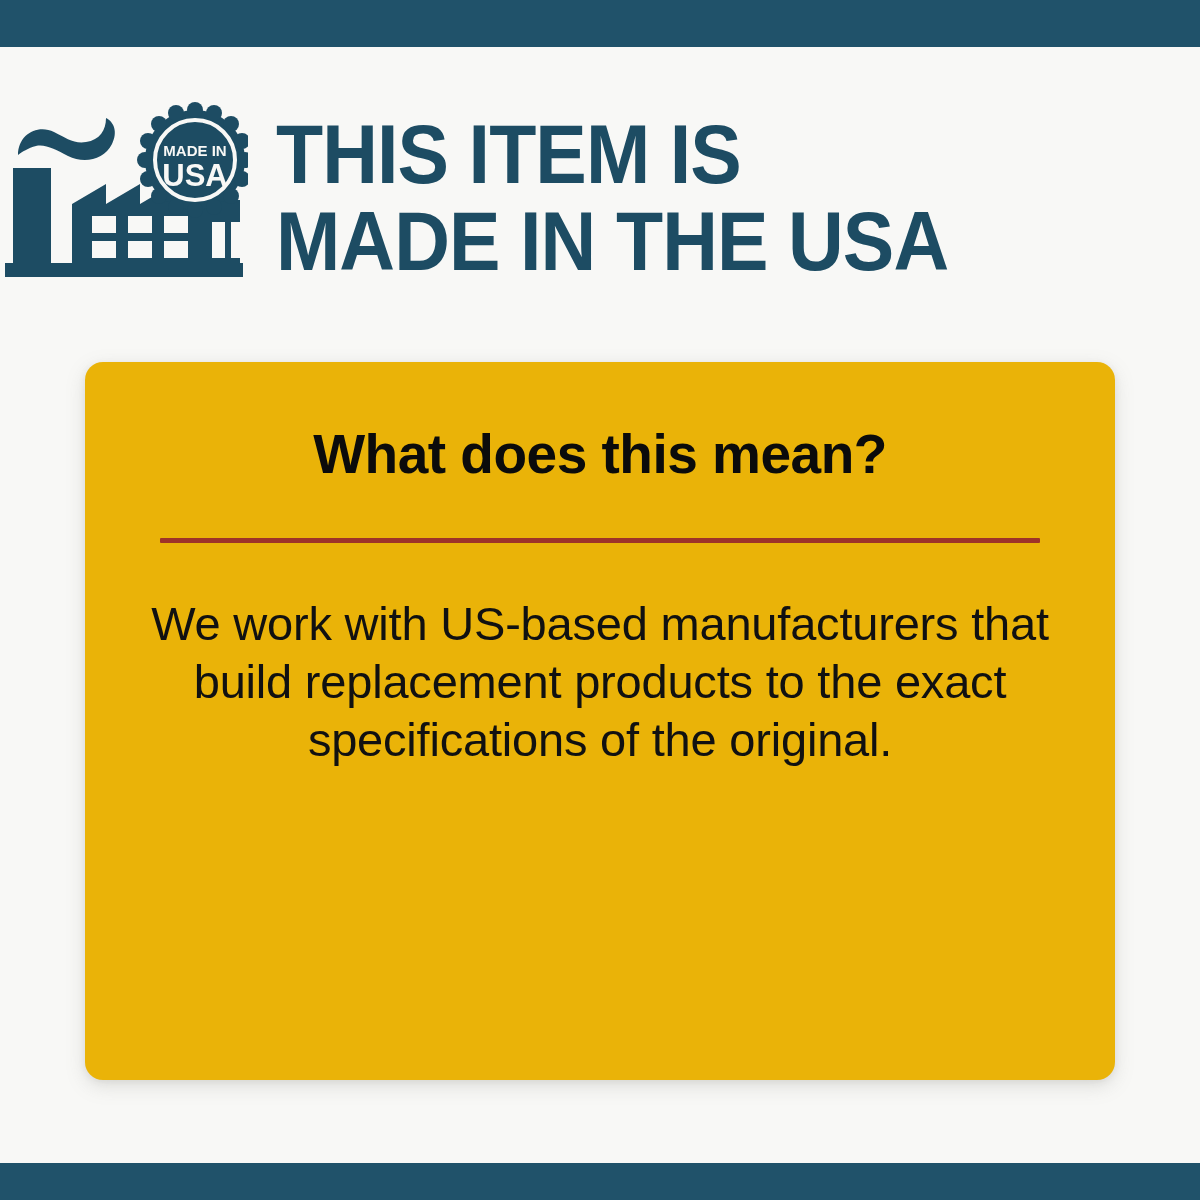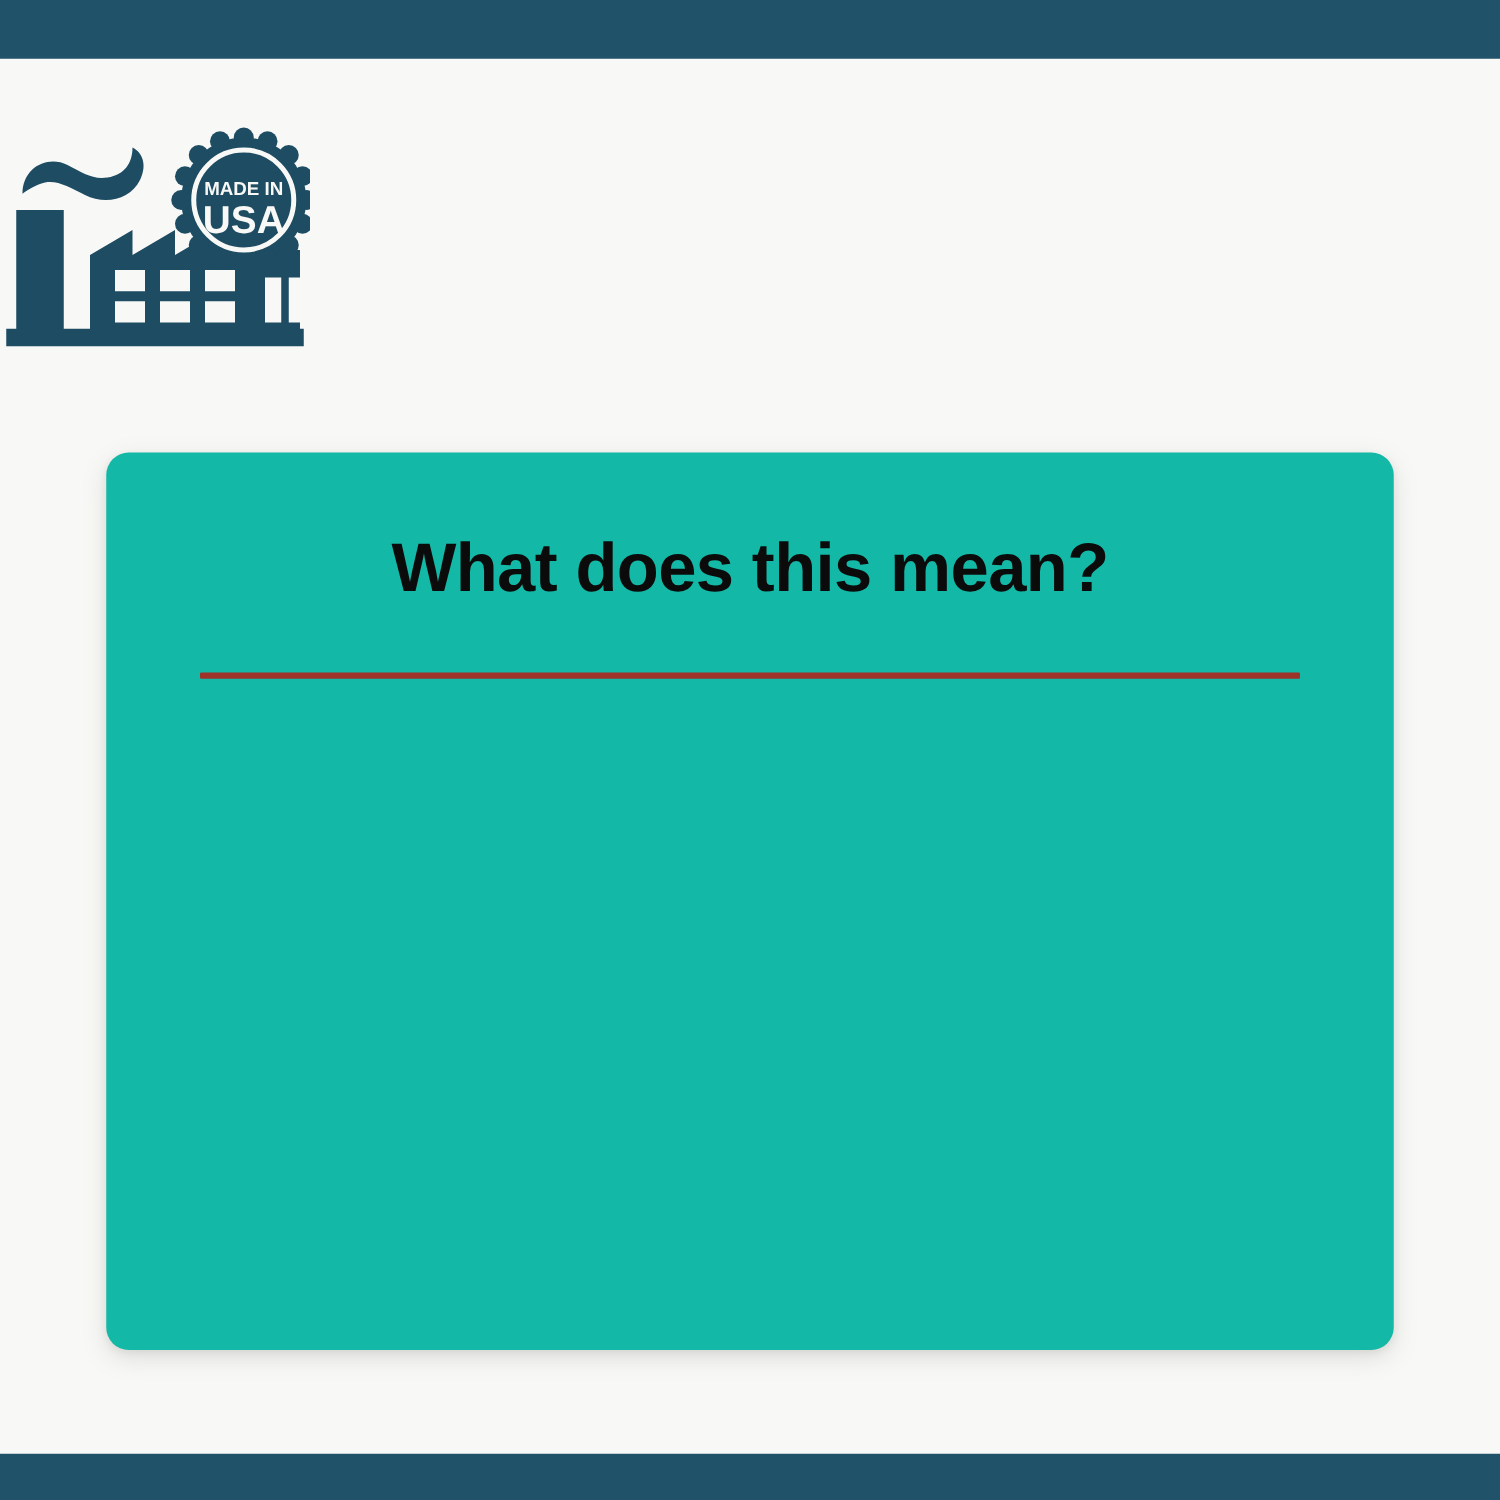--- a/index.html
+++ b/index.html
@@ -73,21 +73,21 @@
     margin-top: 2px;
   }
 
   
   .card {
     position: absolute;
     left: 85px;
     top: 362px;
     width: 1030px;
     height: 718px;
-    background: #14b8a6;
+    background: #eab308;
     border-radius: 18px;
     box-shadow: 0 6px 20px rgba(120, 120, 115, 0.20),
                 0 2px 6px rgba(120, 120, 115, 0.12);
     box-sizing: border-box;
   }
 
   .card-heading {
     position: absolute;
     top: 62px;
     left: 0;
@@ -181,23 +181,28 @@
         </g>
 
         <circle cx="52" cy="52" r="40" fill="none" stroke="#f8f8f6" stroke-width="4"></circle>
 
         <text x="52" y="48" text-anchor="middle" font-family="Liberation Sans Narrow, Liberation Sans, sans-serif" font-size="15" font-weight="bold" fill="#f8f8f6">MADE IN</text>
         <text x="52" y="78" text-anchor="middle" font-family="Liberation Sans Narrow, Liberation Sans, sans-serif" font-size="31" font-weight="bold" fill="#f8f8f6">USA</text>
       </g>
     </svg>
   </div>
 
+  <div class="title-block">
+    <span class="title-line l1">THIS ITEM IS</span>
+    <span class="title-line l2">MADE IN THE USA</span>
+  </div>
 </div>
 
 <div class="card">
   <div class="card-heading">What does this mean?</div>
 
   <div class="divider"></div>
 
+  <div class="body-text para-1">We work with US-based manufacturers that build replacement products to the exact specifications of the original.</div>
 
 </div>
 
 <div class="band band-bottom"></div>
 
 </body></html>

